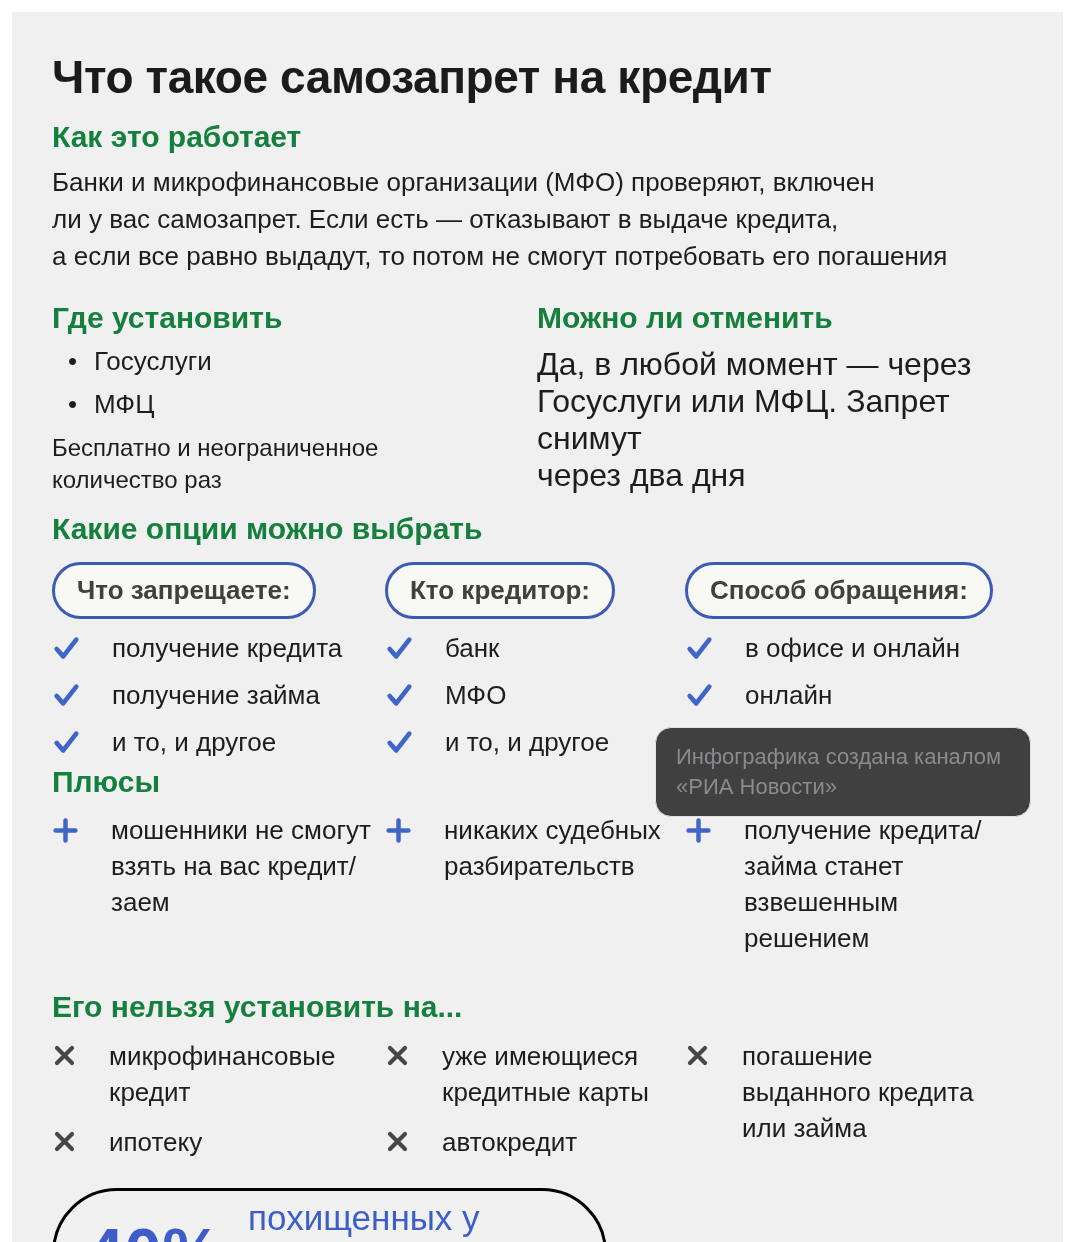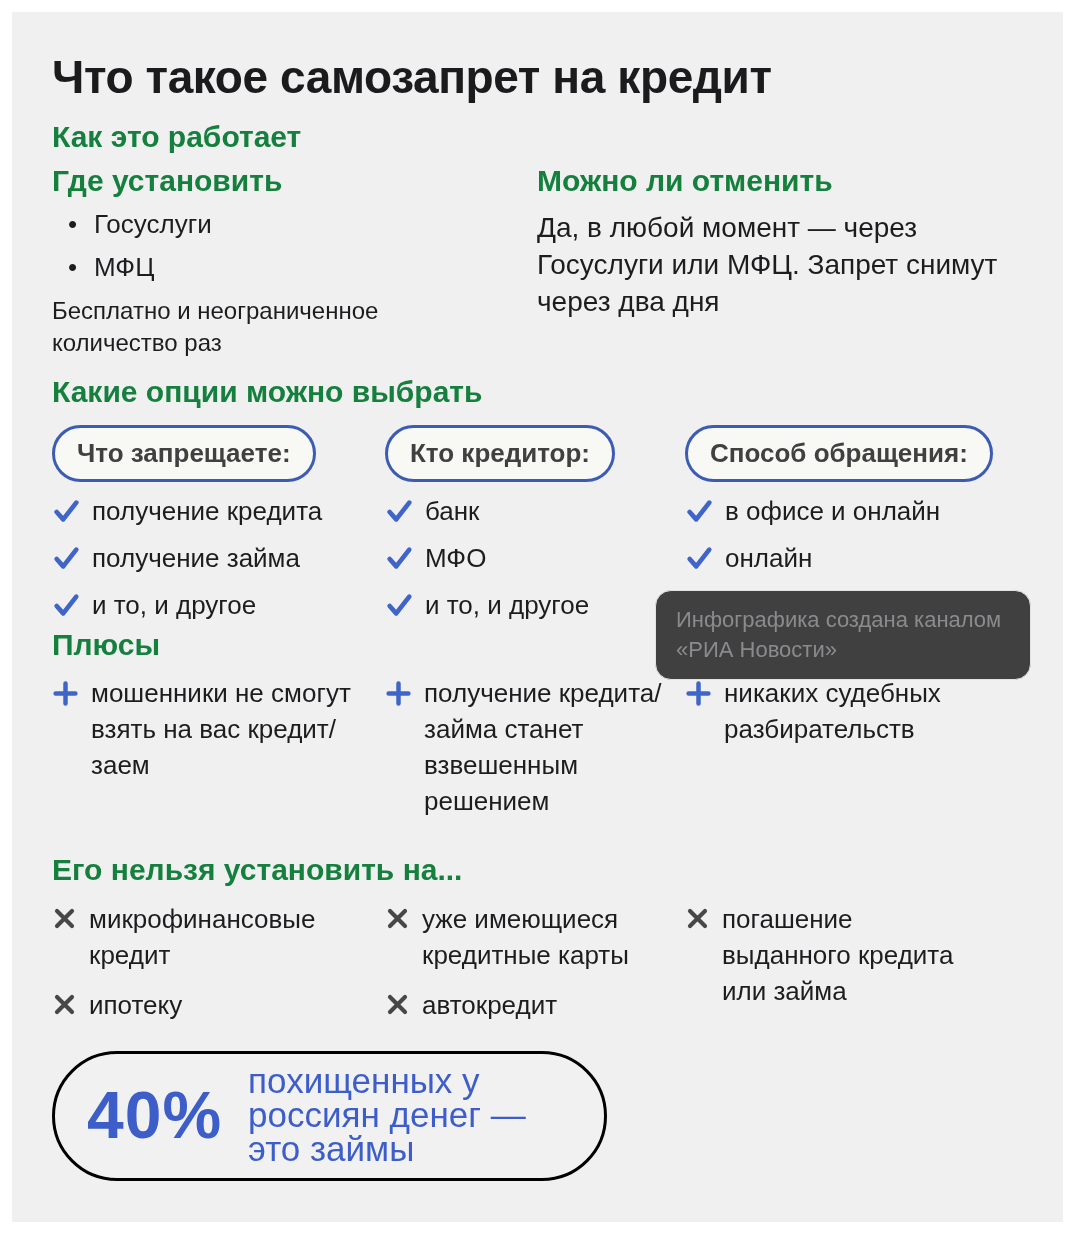--- a/index.html
+++ b/index.html
@@ -51,21 +51,21 @@
     position: relative;
   }
   .bullet-list li::before {
     content: "•";
     position: absolute;
     left: 16px;
     top: 0;
     font-size: 26px;
   }
   .note { font-size: 24px; line-height: 32px; max-width: 370px; }
-  .col-body { font-size: 28px; line-height: 37px; }
+  .col-body { font-size: 32px; line-height: 37px; }
 
   .options-heading { margin-top: 14px; margin-bottom: 16px; }
 
   .grid3 {
     display: grid;
     grid-template-columns: 333px 300px 1fr;
   }
   .pill {
     display: inline-block;
     border: 3px solid #3c5cb4;
@@ -76,20 +76,21 @@
     font-weight: 700;
     padding: 10px 22px;
     white-space: nowrap;
   }
   .pills { margin-bottom: 14px; }
 
   .item-row {
     display: flex;
     align-items: flex-start;
     margin-bottom: 14px;
+    gap: 20px;
   }
   .item-row .icon { flex: 0 0 auto; margin-right: 12px; margin-top: 1px; }
   .item-row .txt { font-size: 26px; line-height: 30px; }
 
   .checks .item-row { margin-bottom: 14px; }
 
   .attribution {
     background: #404040;
     border: 1px solid #e3e3e5;
     border-radius: 16px;
@@ -137,20 +138,25 @@
 </style>
 </head>
 <body>
 
 <div class="card">
 
   <h1>Что такое самозапрет на кредит</h1>
 
   <section>
     <h2>Как это работает</h2>
+    <div class="paragraph">
+      <div>Банки и микрофинансовые организации (МФО) проверяют, включен</div>
+      <div>ли у вас самозапрет. Если есть — отказывают в выдаче кредита,</div>
+      <div>а если все равно выдадут, то потом не смогут потребовать его погашения</div>
+    </div>
   </section>
 
   <div class="two-col">
     <section>
       <h2>Где установить</h2>
       <ul class="bullet-list">
         <li>Госуслуги</li>
         <li>МФЦ</li>
       </ul>
       <div class="note">Бесплатно и неограниченное количество раз</div>
@@ -239,32 +245,32 @@
 
   <h2 class="pros-heading">Плюсы</h2>
 
   <div class="grid3 pros">
     <div class="item-row cell-0">
       <span class="icon"><svg width="27" height="27" viewBox="0 0 30 30" fill="none">
             <path d="M15 4v22M4 15h22" stroke="#3f65c8" stroke-width="5" stroke-linecap="round"></path>
           </svg></span>
       <span class="txt">мошенники не смогут взять на вас кредит/заем</span>
     </div>
+    <div class="item-row cell-1">
+      <span class="icon"><svg width="27" height="27" viewBox="0 0 30 30" fill="none">
+            <path d="M15 4v22M4 15h22" stroke="#3f65c8" stroke-width="5" stroke-linecap="round"></path>
+          </svg></span>
+      <span class="txt">никаких судебных разбирательств</span>
+    </div>
     <div class="item-row cell-2">
       <span class="icon"><svg width="27" height="27" viewBox="0 0 30 30" fill="none">
             <path d="M15 4v22M4 15h22" stroke="#3f65c8" stroke-width="5" stroke-linecap="round"></path>
           </svg></span>
       <span class="txt">получение кредита/займа станет взвешенным решением</span>
     </div>
-    <div class="item-row cell-1">
-      <span class="icon"><svg width="27" height="27" viewBox="0 0 30 30" fill="none">
-            <path d="M15 4v22M4 15h22" stroke="#3f65c8" stroke-width="5" stroke-linecap="round"></path>
-          </svg></span>
-      <span class="txt">никаких судебных разбирательств</span>
-    </div>
   </div>
 
   <h2 class="cons-heading">Его нельзя установить на...</h2>
 
   <div class="grid3 cons">
     <div>
       <div class="item-row">
         <span class="icon"><svg width="25" height="25" viewBox="0 0 30 30" fill="none">
               <path d="M6 6l18 18M24 6L6 24" stroke="#474747" stroke-width="5" stroke-linecap="round"></path>
             </svg></span>

